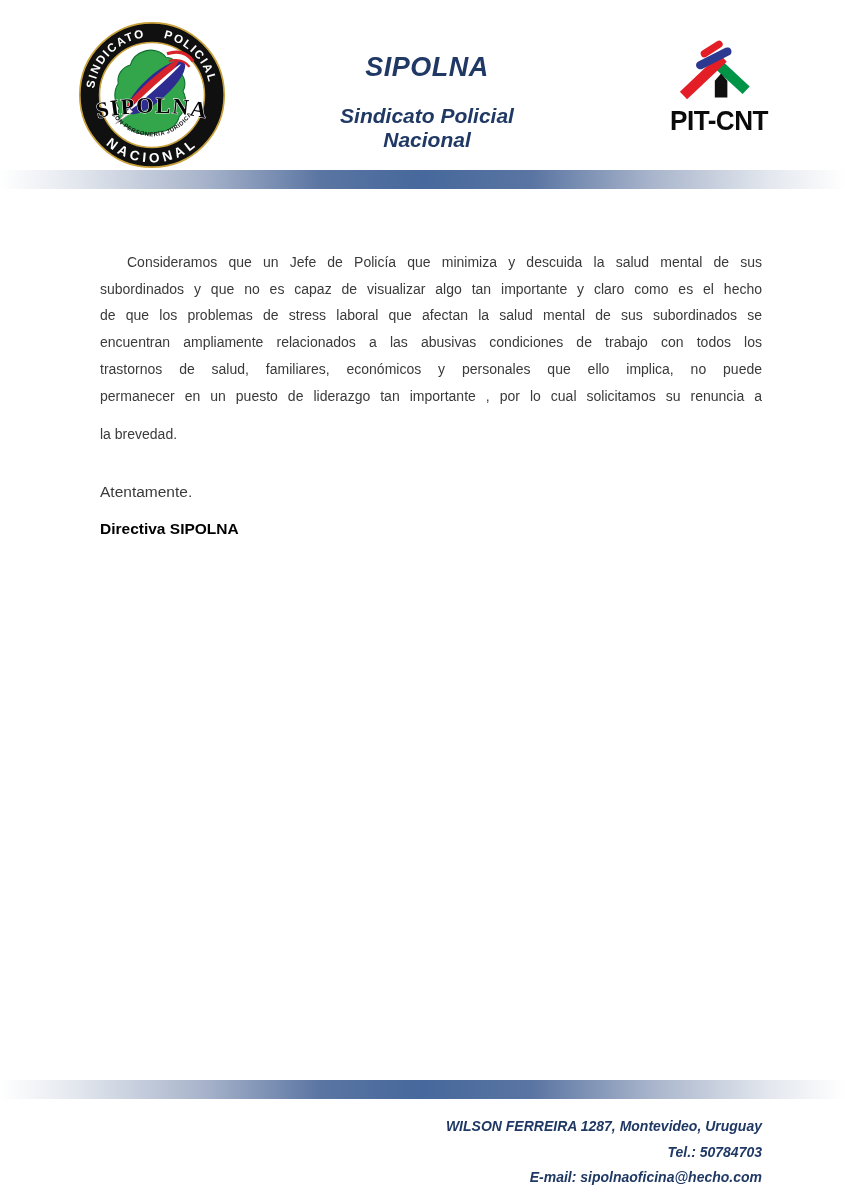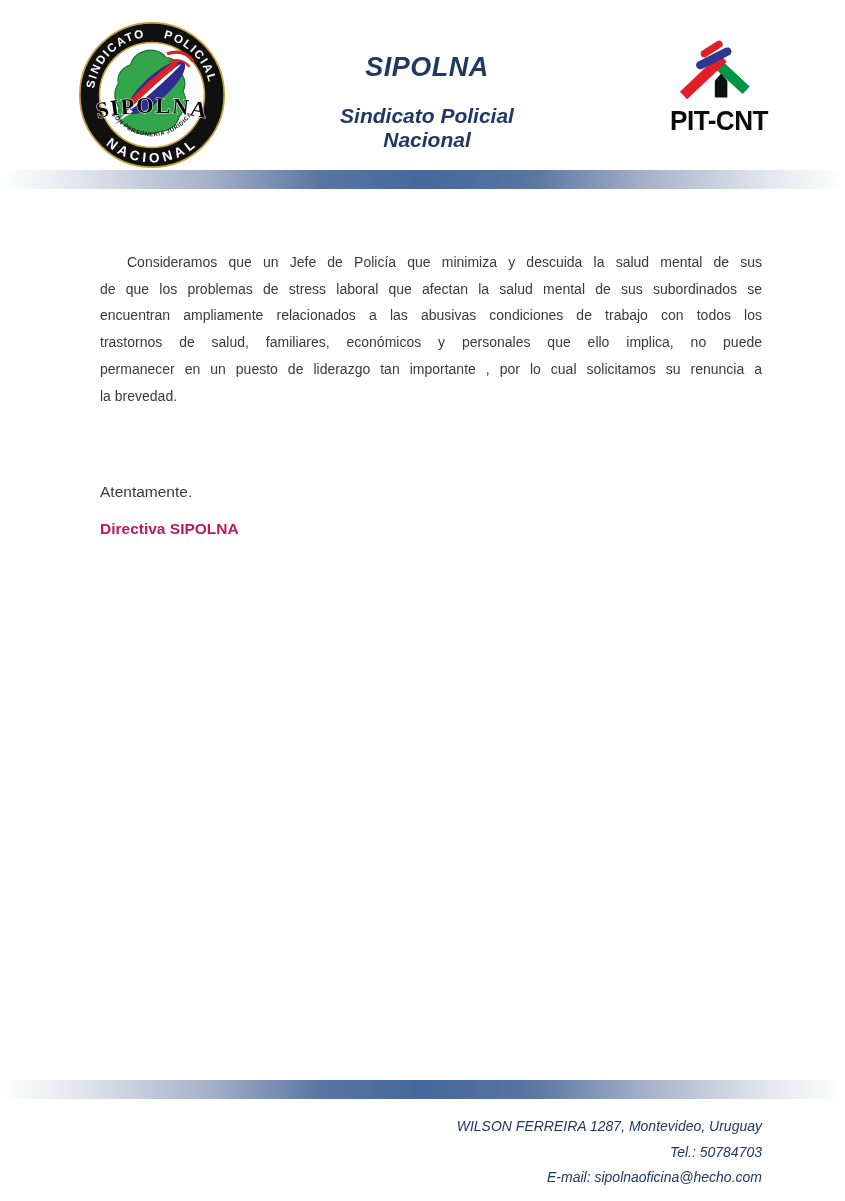--- a/index.html
+++ b/index.html
@@ -18,27 +18,27 @@
   .bar{
     position:absolute;left:0;width:845px;height:19px;
     background:linear-gradient(90deg,#ffffff 0%,#e3e7ee 9%,#a8b4cb 24%,#5a75a2 38%,#46689C 50%,#5a75a2 63%,#a8b4cb 77%,#e3e7ee 91%,#ffffff 100%);
   }
   .bar.top{top:170px;}
   .bar.bottom{top:1080px;}
   
   .letter-body{position:absolute;left:100px;top:249px;width:662px;font-size:14px;line-height:26.7px;}
   .jline{text-align:justify;text-align-last:justify;}
   .jline.first{text-indent:27px;}
-  .jline.last{text-align-last:left;}
+  .jline.last{text-align-last:left;margin-top:12px;}
   .closing{position:absolute;left:100px;top:483px;font-size:15.5px;}
-  .signature{position:absolute;left:100px;top:520px;font-size:15.5px;font-weight:bold;color:#be185d;}
+  .signature{position:absolute;left:100px;top:520px;font-size:15.5px;font-weight:bold;color:#000000;}
   
   .footer-text{
     position:absolute;left:100px;top:1114px;width:662px;text-align:right;
-    color:#1F3864;font-size:14px;line-height:25.5px;font-weight:normal;font-style:italic;
+    color:#1F3864;font-size:14px;line-height:25.5px;font-weight:bold;font-style:italic;
   }
 </style>
 </head>
 <body>
 
 <div class="page">
 
   <div class="badge">
     <svg viewBox="0 0 160 160" width="150" height="150">
       <defs>
@@ -89,20 +89,21 @@
       <line x1="36" y1="15" x2="50" y2="6" stroke="#E31E26" stroke-width="7" stroke-linecap="round"></line>
       <path d="M 46,41 L 52,34 L 58,41 L 58,57 L 46,57 Z" fill="#101010"></path>
       <text x="50" y="84" text-anchor="middle" font-size="25" font-weight="bold" letter-spacing="-0.5" font-family="Liberation Sans, sans-serif" fill="#0b0b0b" transform="scale(1 1.05)">PIT-CNT</text>
     </svg>
   </div>
 
   <div class="bar top"></div>
 
   <div class="letter-body">
     <div class="jline first">Consideramos que un Jefe de Policía que minimiza y descuida la salud mental de sus</div>
+    <div class="jline">subordinados y que no es capaz de visualizar algo tan importante y claro como es el hecho</div>
     <div class="jline">de que los problemas de stress laboral que afectan la salud mental de sus subordinados se</div>
     <div class="jline">encuentran ampliamente relacionados a las abusivas condiciones de trabajo con todos los</div>
     <div class="jline">trastornos de salud, familiares, económicos y personales que ello implica, no puede</div>
     <div class="jline">permanecer en un puesto de liderazgo tan importante , por lo cual solicitamos su renuncia a</div>
     <div class="jline last">la brevedad.</div>
   </div>
 
   <div class="closing">Atentamente.</div>
   <div class="signature">Directiva SIPOLNA</div>
 

